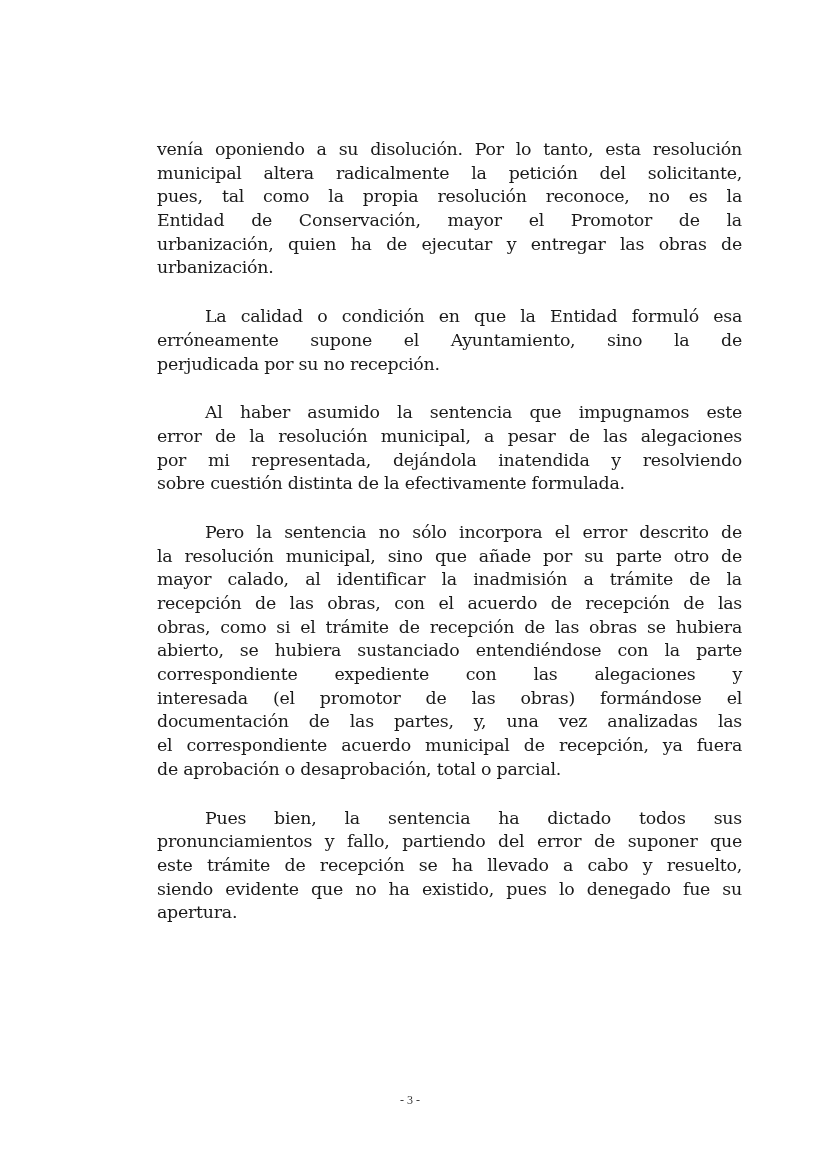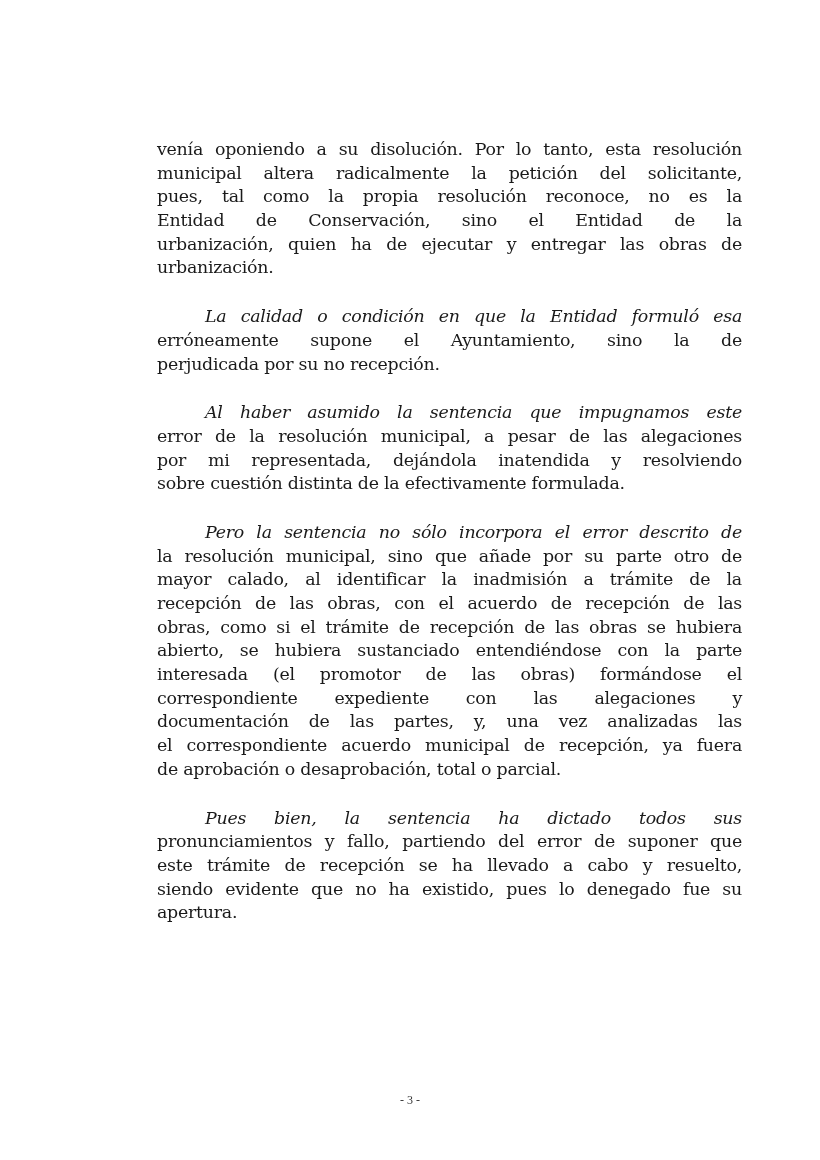--- a/index.html
+++ b/index.html
@@ -18,38 +18,38 @@
   .line {
     display: block;
     height: 23.7px;
     line-height: 23.7px;
     text-align: justify;
     text-align-last: justify;
     white-space: nowrap;
     overflow: visible;
   }
   .line.last { text-align-last: left; }
-  .line.indent { padding-left: 48px; font-style: italic; }
+  .line.indent { padding-left: 48px; }
   .line .b { font-weight: normal; }
   .page-number {
     position: absolute; left: 0; width: 820px; top: 1093px; text-align: center;
     font-family: "Liberation Serif", serif; font-size: 12px; color: #333;
   }
 </style>
 </head>
 <body>
 
 <div class="page">
   <div class="body-text">
 
     <div class="para">
       <span class="line">venía oponiendo a su disolución. Por lo tanto, esta resolución</span>
       <span class="line">municipal altera radicalmente la petición del solicitante,</span>
       <span class="line">pues, tal como la propia resolución reconoce, no es la</span>
-      <span class="line">Entidad de Conservación, sino el Entidad de la</span>
+      <span class="line">Entidad de Conservación, mayor el Promotor de la</span>
       <span class="line">urbanización, quien ha de  ejecutar y entregar las obras de</span>
       <span class="line last">urbanización.</span>
     </div>
 
     <div class="para">
       <span class="line indent">La calidad o condición en que la Entidad formuló  esa</span>
       <span class="line">erróneamente supone el Ayuntamiento, sino la de</span>
       <span class="line last">perjudicada por su no recepción.</span>
     </div>
 
@@ -60,22 +60,22 @@
       <span class="line last">sobre cuestión distinta de la efectivamente formulada.</span>
     </div>
 
     <div class="para">
       <span class="line indent">Pero la sentencia no sólo incorpora el error descrito de</span>
       <span class="line">la resolución municipal, sino que añade por su parte otro de</span>
       <span class="line">mayor calado, al identificar la inadmisión a trámite de la</span>
       <span class="line">recepción de las obras, con el acuerdo de recepción de las</span>
       <span class="line">obras, como si el trámite de recepción de las obras se hubiera</span>
       <span class="line">abierto, se hubiera sustanciado entendiéndose con la parte</span>
+      <span class="line">correspondiente expediente con las alegaciones y</span>
       <span class="line">interesada (el promotor de las obras) formándose el</span>
-      <span class="line">correspondiente expediente con las alegaciones y</span>
       <span class="line">documentación de las partes, y, una vez analizadas las</span>
       <span class="line">el correspondiente acuerdo municipal de recepción, ya fuera</span>
       <span class="line last">de aprobación o desaprobación, total o parcial.</span>
     </div>
 
     <div class="para">
       <span class="line indent">Pues bien, la sentencia ha dictado todos sus</span>
       <span class="line">pronunciamientos y fallo, partiendo del error de suponer que</span>
       <span class="line"><span>este </span><span class="b">trámite de recepción</span><span> se ha llevado a cabo y resuelto,</span></span>
       <span class="line"><span>siendo evidente que no ha existido, pues </span><span class="b">lo denegado fue su</span></span>

